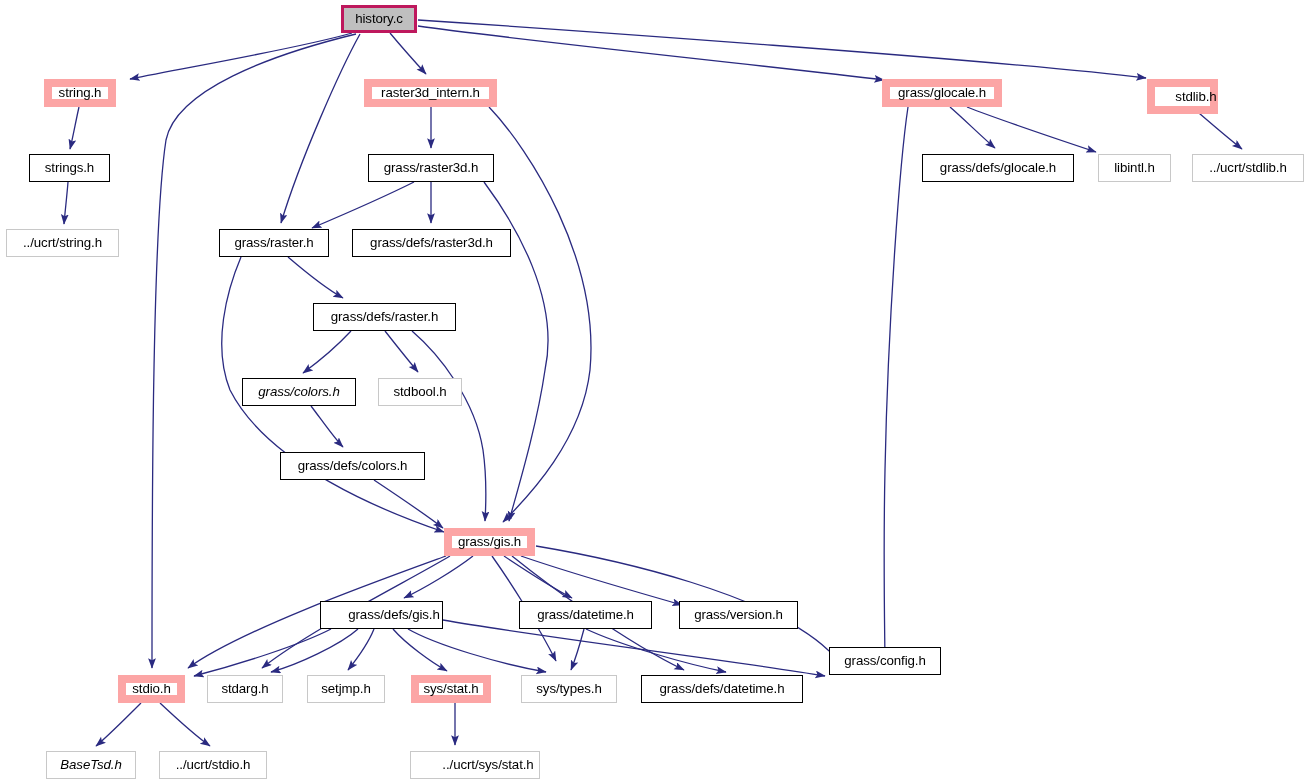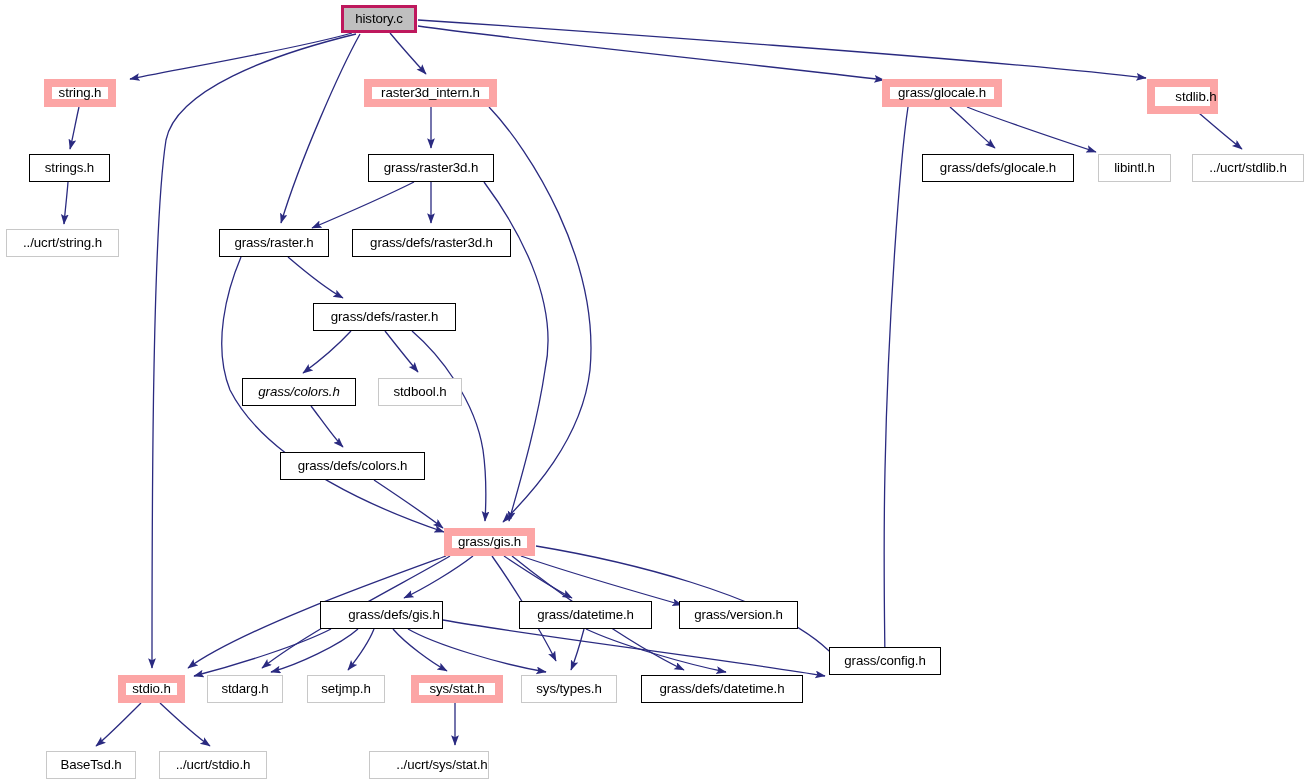--- a/index.html
+++ b/index.html
@@ -114,21 +114,21 @@
       <div class="node solid" style="left: 242px; top: 378px; width: 114px; height: 28px; font-style: italic;">grass/colors.h</div>
       <div class="node faint" style="left: 378px; top: 378px; width: 84px; height: 28px;">stdbool.h</div>
       <div class="node solid" style="left: 280px; top: 452px; width: 145px; height: 28px;">grass/defs/colors.h</div>
       <div class="node bold" style="left: 444px; top: 528px; width: 91px; height: 28px;">grass/gis.h</div>
       <div class="node solid" style="left: 320px; top: 601px; width: 123px; height: 28px; padding-left: 25px;">grass/defs/gis.h</div>
       <div class="node solid" style="left: 519px; top: 601px; width: 133px; height: 28px;">grass/datetime.h</div>
       <div class="node solid" style="left: 679px; top: 601px; width: 119px; height: 28px;">grass/version.h</div>
       <div class="node bold" style="left: 118px; top: 675px; width: 67px; height: 28px;">stdio.h</div>
       <div class="node faint" style="left: 207px; top: 675px; width: 76px; height: 28px;">stdarg.h</div>
       <div class="node faint" style="left: 307px; top: 675px; width: 78px; height: 28px;">setjmp.h</div>
-      <div class="node bold" style="left: 411px; top: 675px; width: 92px; height: 28px; text-align: right;">sys/stat.h</div>
+      <div class="node bold" style="left: 411px; top: 675px; width: 80px; height: 28px; text-align: right;">sys/stat.h</div>
       <div class="node faint" style="left: 521px; top: 675px; width: 96px; height: 28px;">sys/types.h</div>
       <div class="node solid" style="left: 641px; top: 675px; width: 162px; height: 28px;">grass/defs/datetime.h</div>
       <div class="node solid" style="left: 829px; top: 647px; width: 112px; height: 28px;">grass/config.h</div>
-      <div class="node faint" style="left: 46px; top: 751px; width: 90px; height: 28px;">BaseTsd.h</div>
+      <div class="node faint" style="left: 46px; top: 751px; width: 90px; height: 28px; font-style: italic;">BaseTsd.h</div>
       <div class="node faint" style="left: 159px; top: 751px; width: 108px; height: 28px;">../ucrt/stdio.h</div>
-      <div class="node faint" style="left: 369px; top: 751px; width: 120px; height: 28px; padding-left: 26px;">../ucrt/sys/stat.h</div>
+      <div class="node faint" style="left: 410px; top: 751px; width: 130px; height: 28px; padding-left: 26px;">../ucrt/sys/stat.h</div>
     </div>
 </div>
 
 </body></html>

